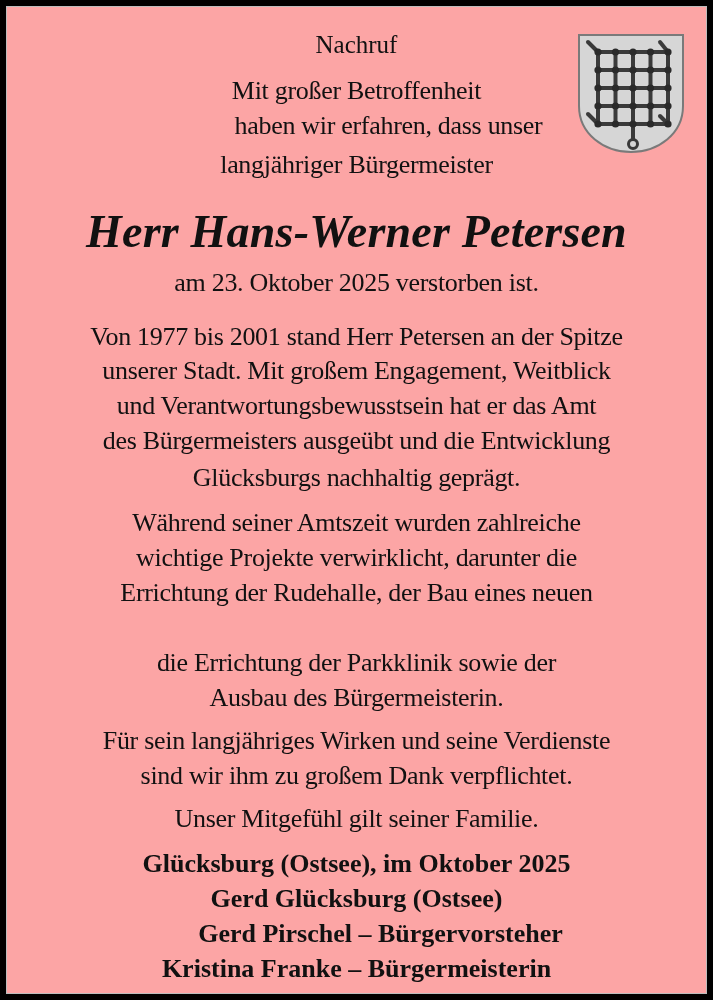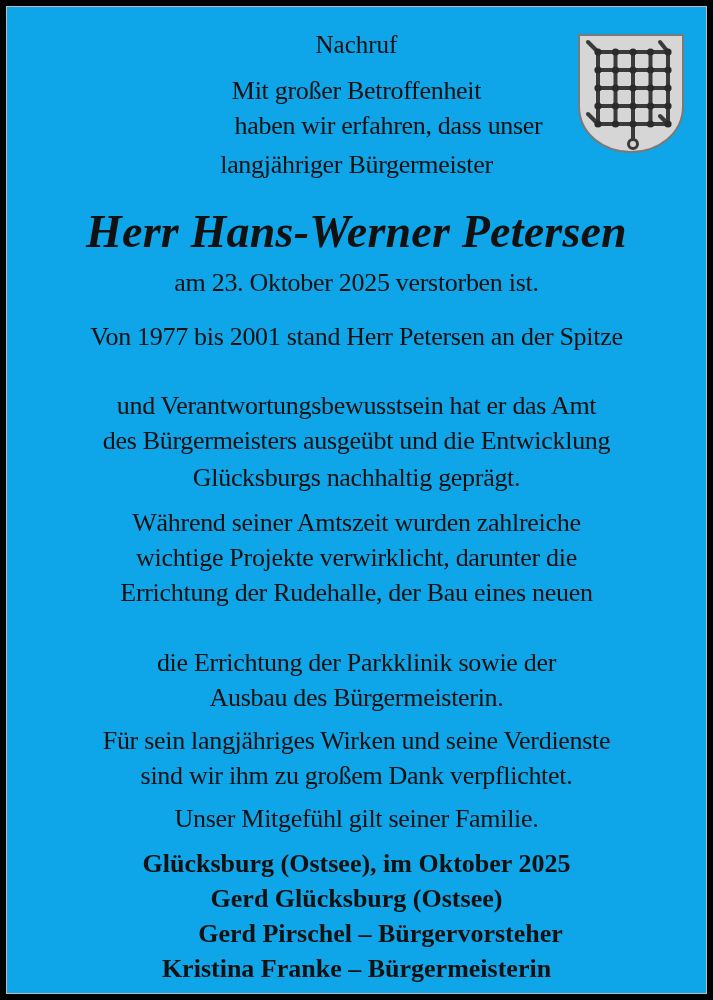--- a/index.html
+++ b/index.html
@@ -12,21 +12,21 @@
       height: 1000px;
       position: relative;
       overflow: hidden;
     }
     .frame {
       position: absolute;
       left: 6px;
       top: 6px;
       width: 701px;
       height: 988px;
-      background: #0ea5e9;
+      background: #fca5a5;
       box-sizing: border-box;
       border: 1px solid #bdbdbd;
       font-family: "DejaVu Serif", "Liberation Serif", serif;
       color: #111;
       text-align: center;
     }
     .emblem {
       position: absolute;
       left: 571px;
       top: 27px;
@@ -123,20 +123,21 @@
 
   <div class="line serif-light" style="top:69px;">Mit großer Betroffenheit</div>
   <div class="line serif-light" style="top:104px;margin-left:32px;">haben wir erfahren, dass unser</div>
   <div class="line serif-light" style="top:143px;">langjähriger Bürgermeister</div>
 
   <div class="line name" style="top:198px;">Herr Hans-Werner Petersen</div>
 
   <div class="line serif-light" style="top:261px;">am 23. Oktober 2025 verstorben ist.</div>
 
   <div class="line serif-light" style="top:315px;">Von 1977 bis 2001 stand Herr Petersen an der Spitze</div>
+  <div class="line serif-light" style="top:349px;">unserer Stadt. Mit großem Engagement, Weitblick</div>
   <div class="line serif-light" style="top:384px;">und Verantwortungsbewusstsein hat er das Amt</div>
   <div class="line serif-light" style="top:419px;">des Bürgermeisters ausgeübt und die Entwicklung</div>
   <div class="line serif-light" style="top:456px;">Glücksburgs nachhaltig geprägt.</div>
 
   <div class="line serif-light" style="top:501px;">Während seiner Amtszeit wurden zahlreiche</div>
   <div class="line serif-light" style="top:536px;">wichtige Projekte verwirklicht, darunter die</div>
   <div class="line serif-light" style="top:571px;">Errichtung der Rudehalle, der Bau eines neuen</div>
   <div class="line serif-light" style="top:641px;">die Errichtung der Parkklinik sowie der</div>
   <div class="line serif-light" style="top:676px;">Ausbau des Bürgermeisterin.</div>
 

